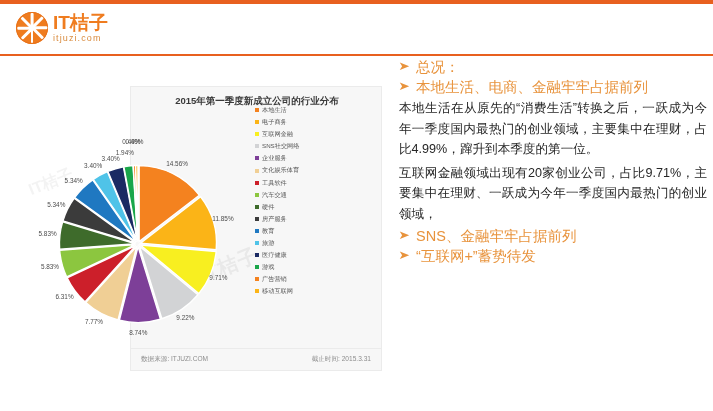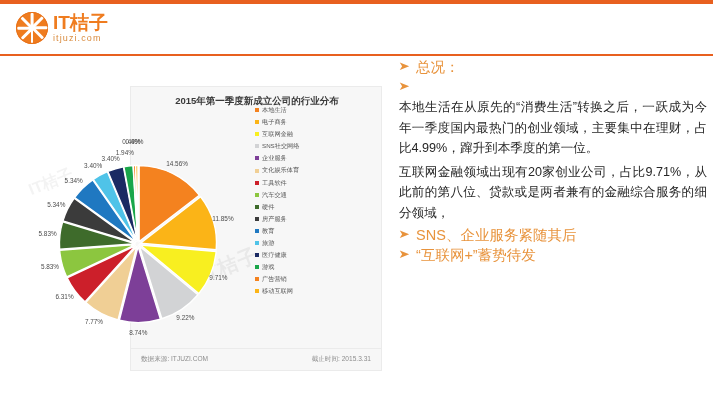--- a/index.html
+++ b/index.html
@@ -281,26 +281,27 @@
 
 <div class="text-panel">
 
   <div class="bullet-line">
     <span class="arrow">➤</span>
     <span class="bullet-head">总况：</span>
   </div>
 
   <div class="bullet-line">
     <span class="arrow">➤</span>
+    <span class="bullet-head">本地生活、电商、金融牢牢占据前列</span>
   </div>
   <div class="para">本地生活在从原先的“消费生活”转换之后，一跃成为今年一季度国内最热门的创业领域，主要集中在理财，占比4.99%，蹿升到本季度的第一位。</div>
-  <div class="para">互联网金融领域出现有20家创业公司，占比9.71%，从此前的第八位、贷款或是两者兼有的金融综合服务的细分领域，</div>
+  <div class="para">互联网金融领域出现有20家创业公司，占比9.71%，主要集中在理财、一跃成为今年一季度国内最热门的创业领域，</div>
 
   <div class="bullet-line">
     <span class="arrow">➤</span>
-    <span class="bullet-head">SNS、企业服务紧随其后</span>
+    <span class="bullet-head">SNS、金融牢牢占据前列</span>
   </div>
 
   <div class="bullet-line">
     <span class="arrow">➤</span>
     <span class="bullet-head">“互联网+”蓄势待发</span>
   </div>
 </div>
 
 </body></html>

